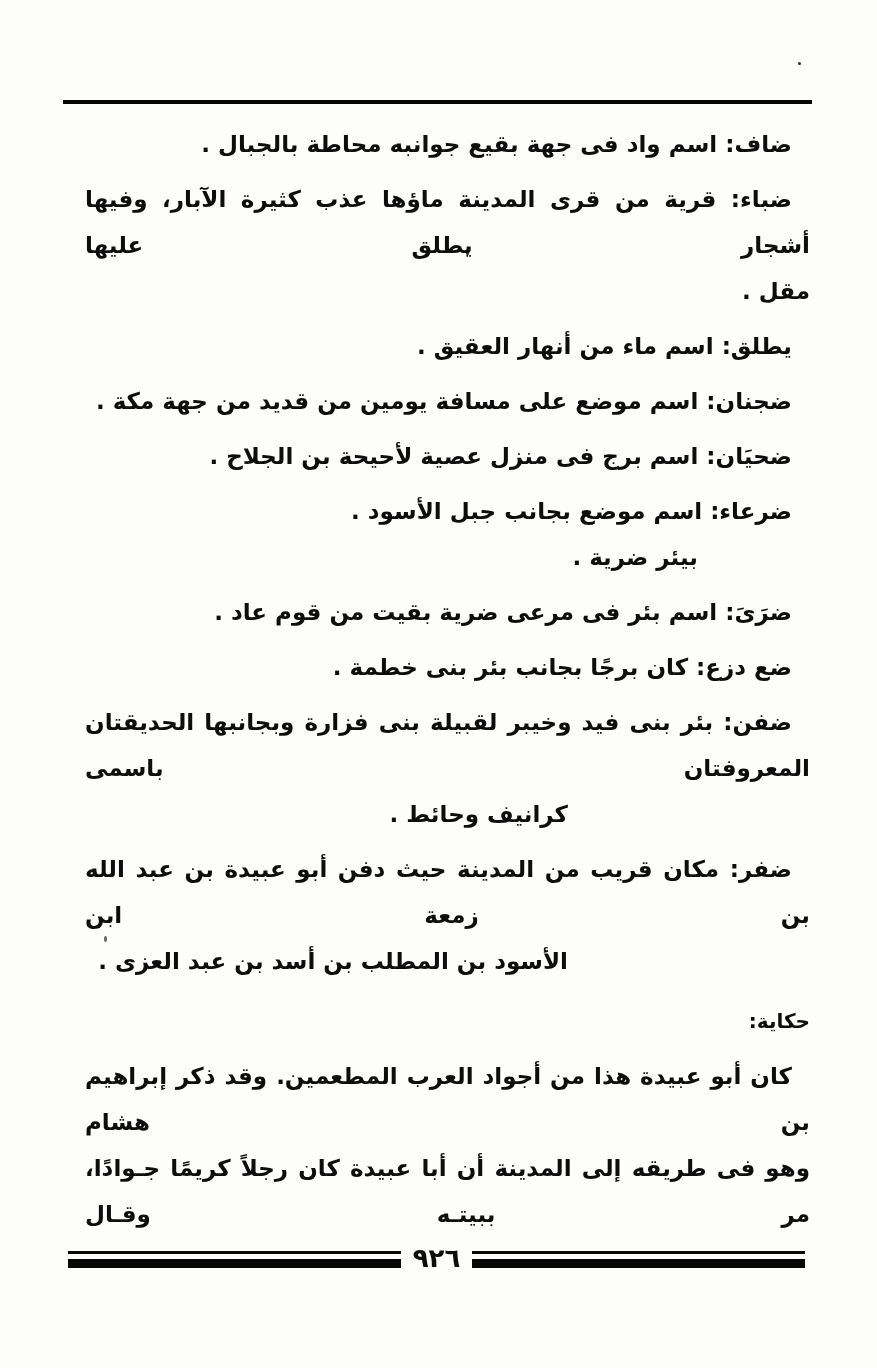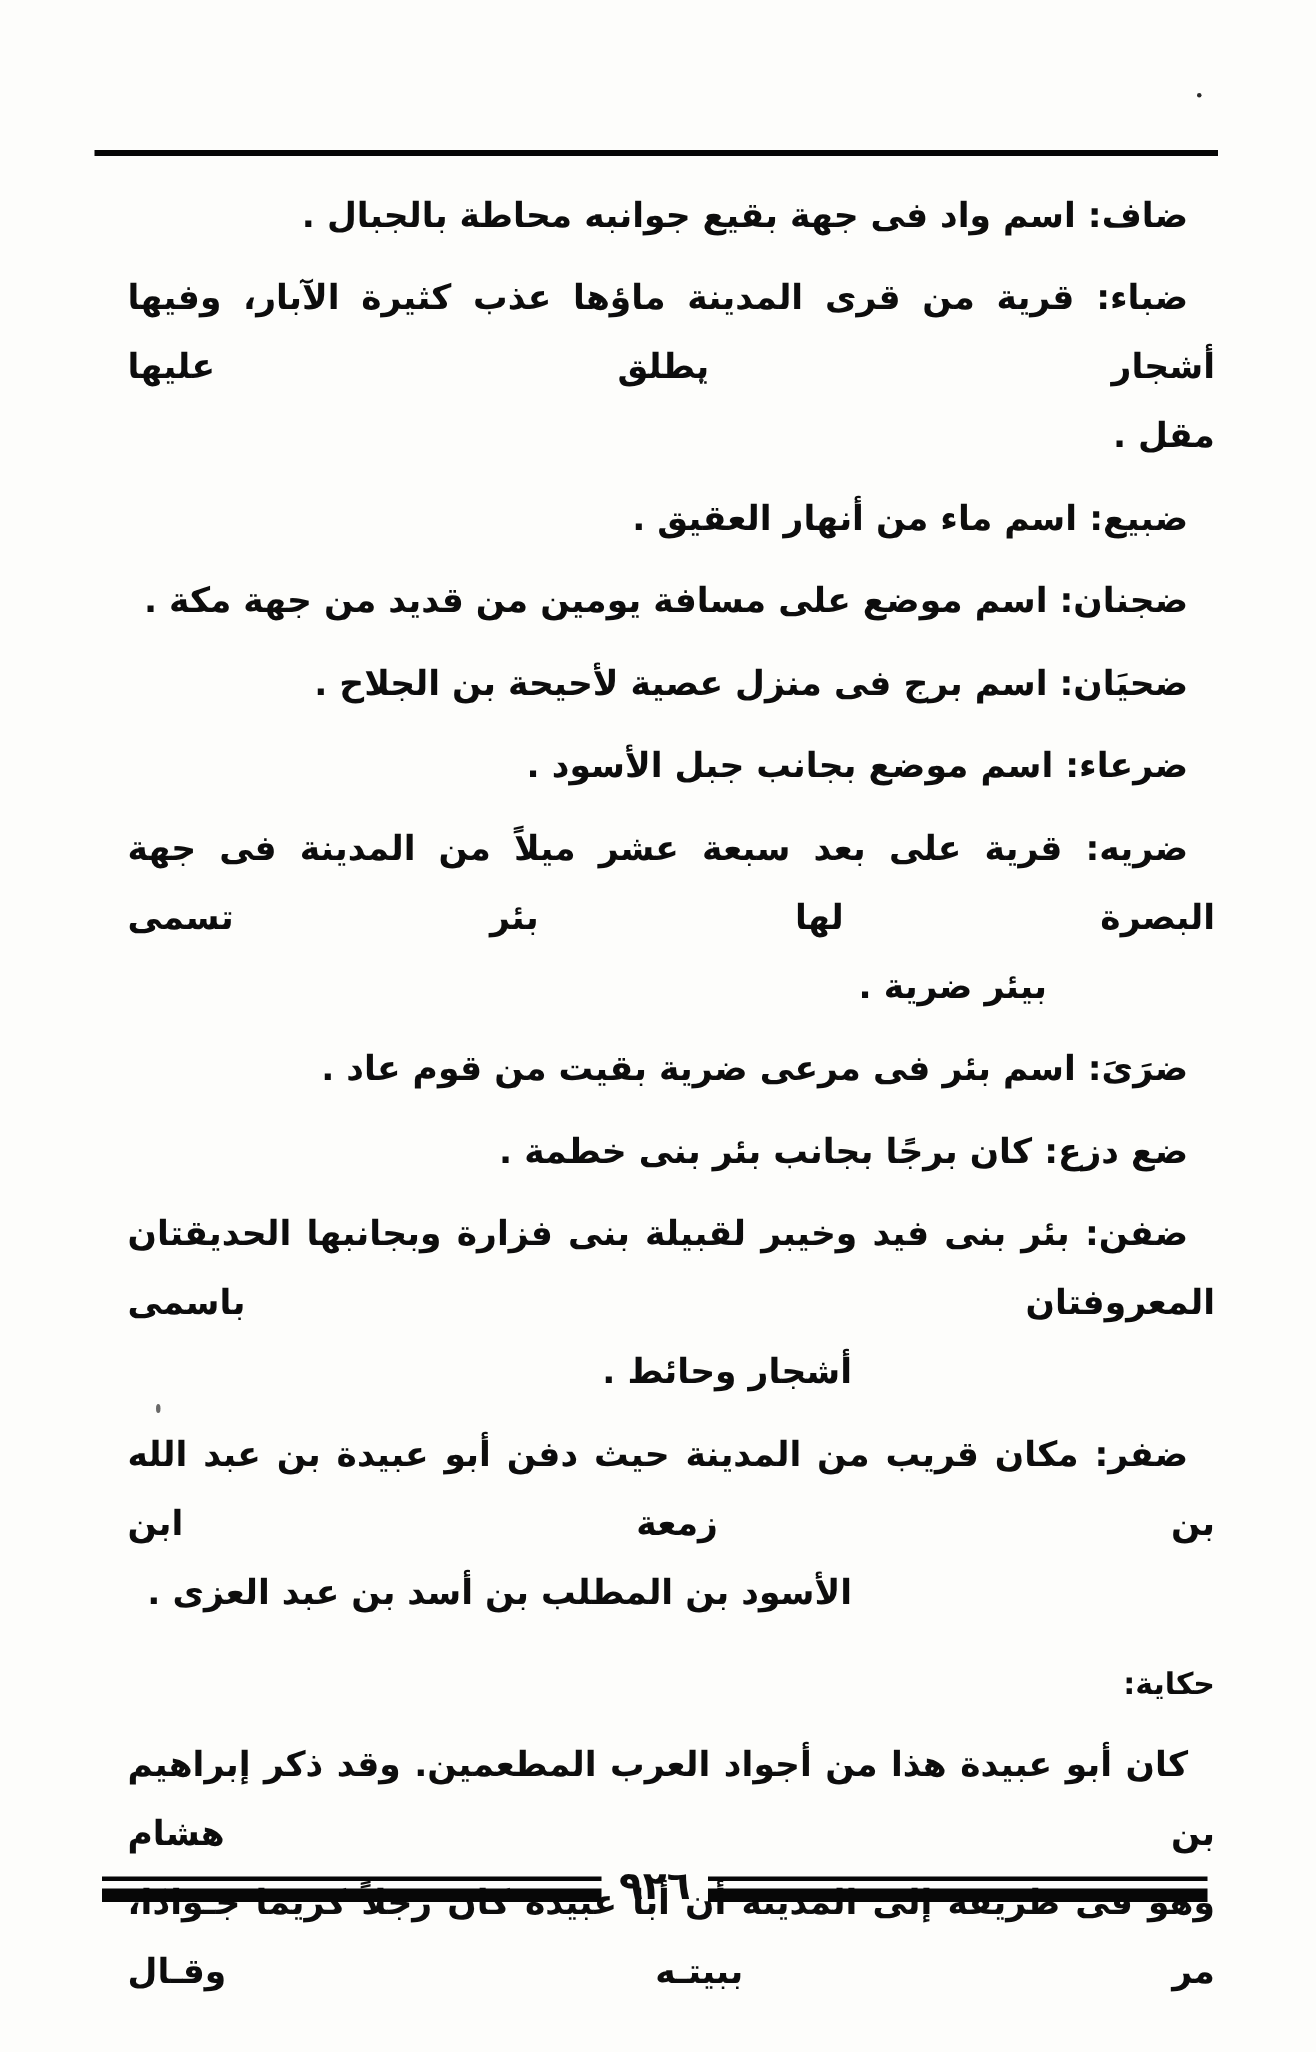--- a/index.html
+++ b/index.html
@@ -65,30 +65,29 @@
   <div class="top-rule"></div>
 
   <div class="speck s1"></div>
   <div class="speck s2"></div>
   <div class="speck s3"></div>
 
   <div class="text-col" id="text-col" dir="rtl">
       <div class="line first">ضاف: اسم واد فى جهة بقيع جوانبه محاطة بالجبال .</div>
       <div class="line first-justify">ضباء: قرية من قرى المدينة ماؤها عذب كثيرة الآبار، وفيها أشجار يطلق عليها</div>
       <div class="line flush">مقل .</div>
-      <div class="line first">ضبيع: اسم ماء من أنهار العقيق .</div>
+      <div class="line first">يطلق: اسم ماء من أنهار العقيق .</div>
       <div class="line first">ضجنان: اسم موضع على مسافة يومين من قديد من جهة مكة .</div>
       <div class="line first">ضحيَان: اسم برج فى منزل عصية لأحيحة بن الجلاح .</div>
       <div class="line first">ضرعاء: اسم موضع بجانب جبل الأسود .</div>
-      <div class="line first-justify">ضريه: قرية على بعد سبعة عشر ميلاً من المدينة فى جهة البصرة لها بئر تسمى</div>
       <div class="line pad-sm">بيئر ضرية .</div>
       <div class="line first">ضرَىَ: اسم بئر فى مرعى ضرية بقيت من قوم عاد .</div>
       <div class="line first">ضع دزع: كان برجًا بجانب بئر بنى خطمة .</div>
       <div class="line first-justify">ضفن: بئر بنى فيد وخيبر لقبيلة بنى فزارة وبجانبها الحديقتان المعروفتان باسمى</div>
-      <div class="line pad-lg">أشجار وحائط .</div>
+      <div class="line pad-lg">كرانيف وحائط .</div>
       <div class="line first-justify">ضفر: مكان قريب من المدينة حيث دفن أبو عبيدة بن عبد الله بن زمعة ابن</div>
       <div class="line pad-lg">الأسود بن المطلب بن أسد بن عبد العزى .</div>
       <div class="line heading">حكاية:</div>
       <div class="line first-justify">كان أبو عبيدة هذا من أجواد العرب المطعمين. وقد ذكر إبراهيم بن هشام</div>
       <div class="line justify">وهو فى طريقه إلى المدينة أن أبا عبيدة كان رجلاً كريمًا جـوادًا، مر ببيتـه وقـال</div>
     </div>
 
   <div class="footer">
     <div class="rule-seg">
       <div class="thin"></div>

